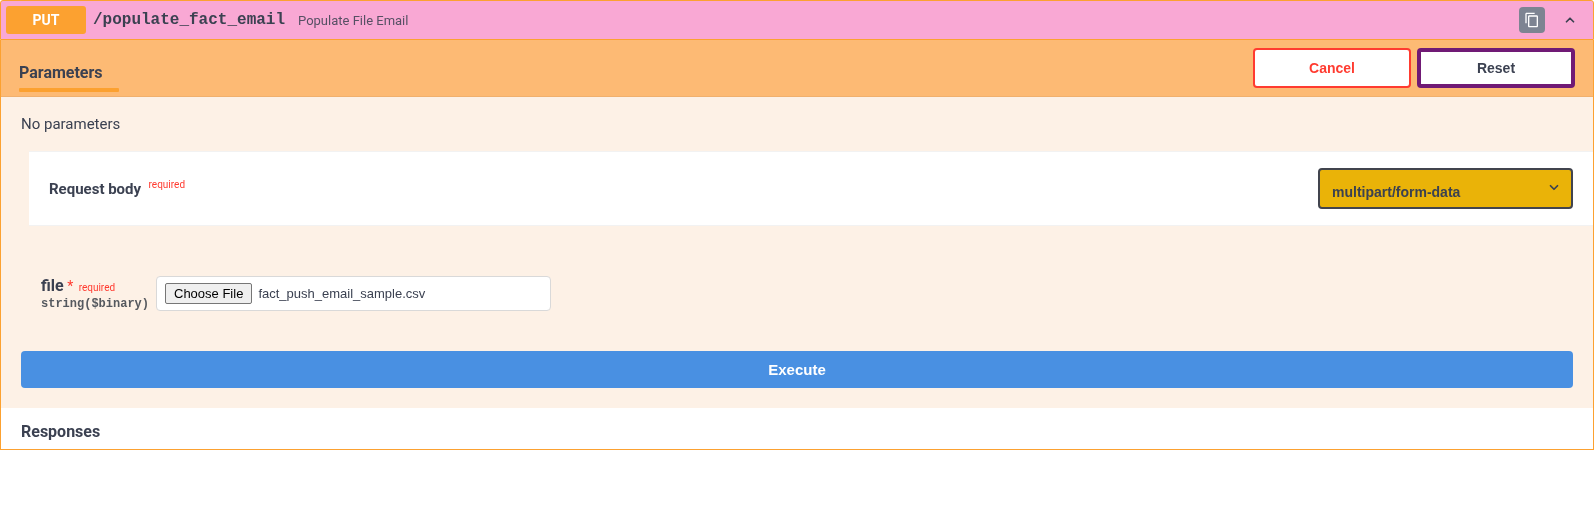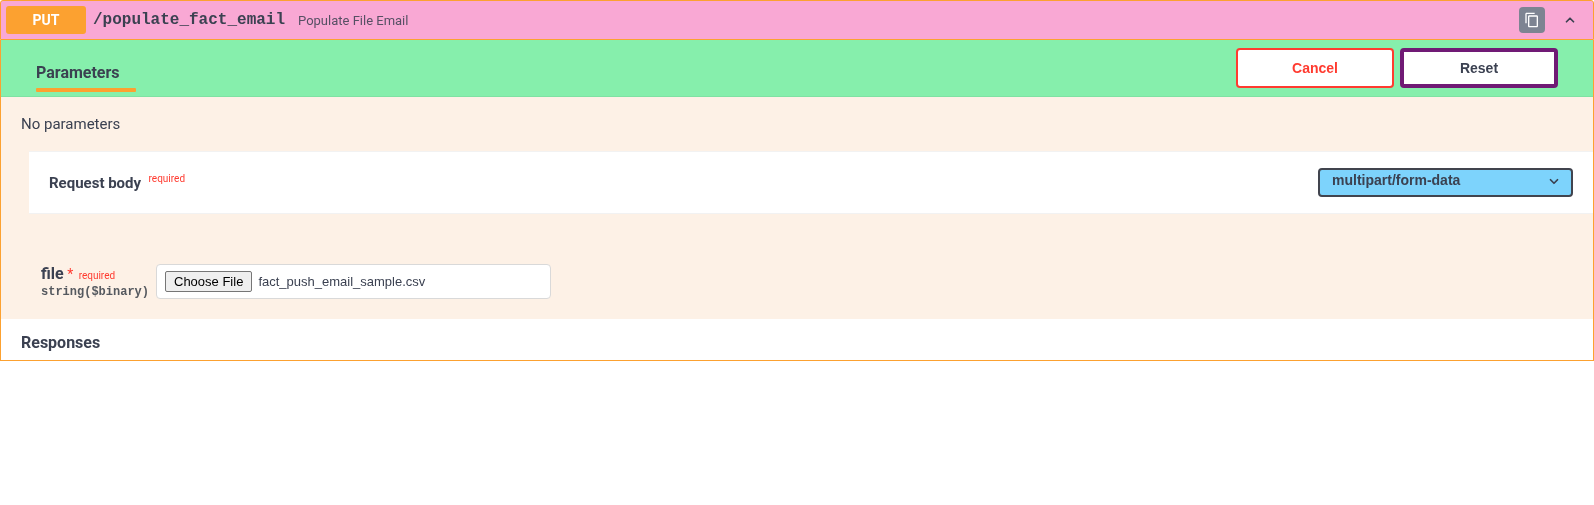--- a/index.html
+++ b/index.html
@@ -82,24 +82,24 @@
 
     
     .opblock-body {
       border: 1px solid #fca130;
       border-top: none;
       background: #fdf1e6;
     }
 
     
     .opblock-section-header {
-      background: #86efac;
-      display: flex;
-      align-items: center;
-      padding: 8px 35px;
+      background: #fdba74;
+      display: flex;
+      align-items: center;
+      padding: 8px 18px;
       border-bottom: 1px solid rgba(0,0,0,0.05);
     }
     .tab-header {
       display: flex;
       flex-direction: column;
     }
     .tab-item {
       font-size: 16px;
       font-weight: 700;
       color: #3b4151;
@@ -165,26 +165,26 @@
       margin-left: 4px;
       font-weight: 400;
     }
     .content-type-select {
       margin-left: auto;
       position: relative;
     }
     .content-type-select select {
       appearance: none;
       -webkit-appearance: none;
-      padding: 2px 42px 7px 12px;
+      padding: 14px 42px 7px 12px;
       font-size: 14px;
       font-weight: 700;
       border: 2px solid #41444e;
       border-radius: 4px;
-      background: #7dd3fc;
+      background: #eab308;
       min-width: 255px;
       color: #3b4151;
       cursor: pointer;
     }
     .select-arrow {
       position: absolute;
       right: 12px;
       top: 50%;
       transform: translateY(-50%);
       pointer-events: none;
@@ -339,17 +339,20 @@
           </div>
           <div class="param-type">string($binary)</div>
         </div>
         <div class="file-input-wrap">
           <button type="button" class="choose-file-btn">Choose File</button>
           <span class="chosen-file-name">fact_push_email_sample.csv</span>
         </div>
       </div>
     </div>
 
+    <div class="execute-wrap">
+      <button class="btn-execute">Execute</button>
+    </div>
 
     <div class="responses-header">Responses</div>
 
   </div>
 </div>
 
 </body></html>

